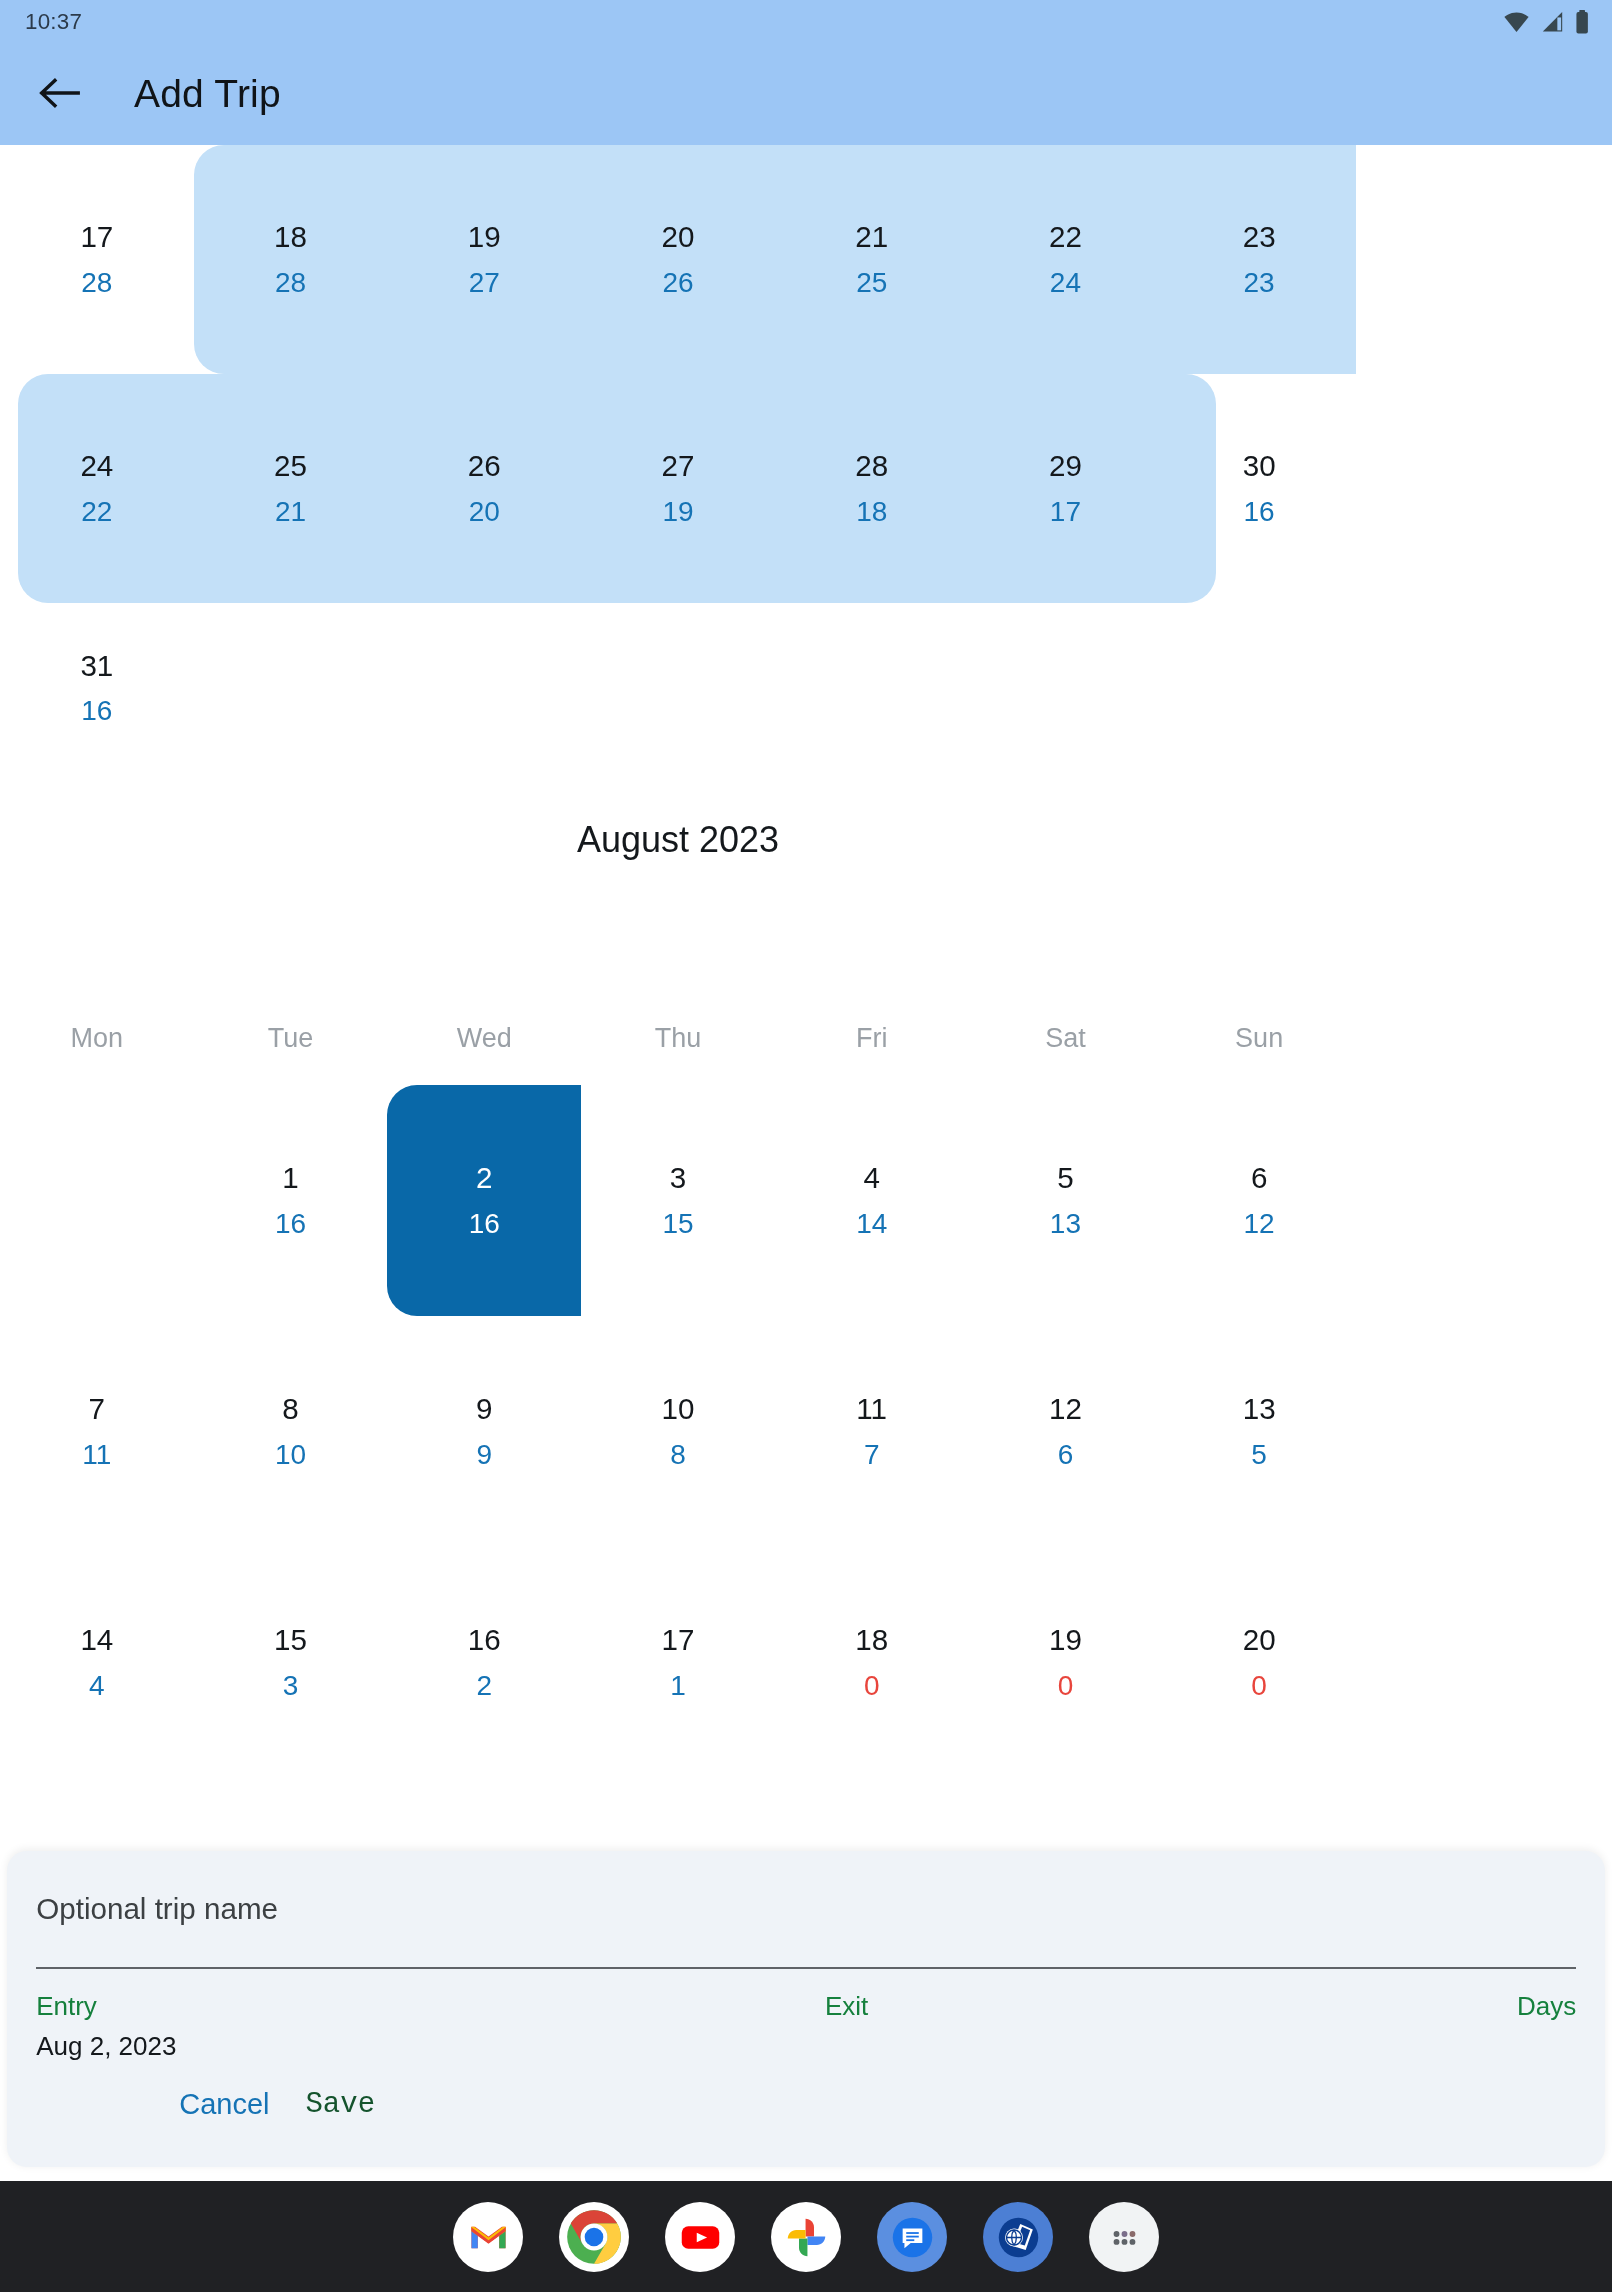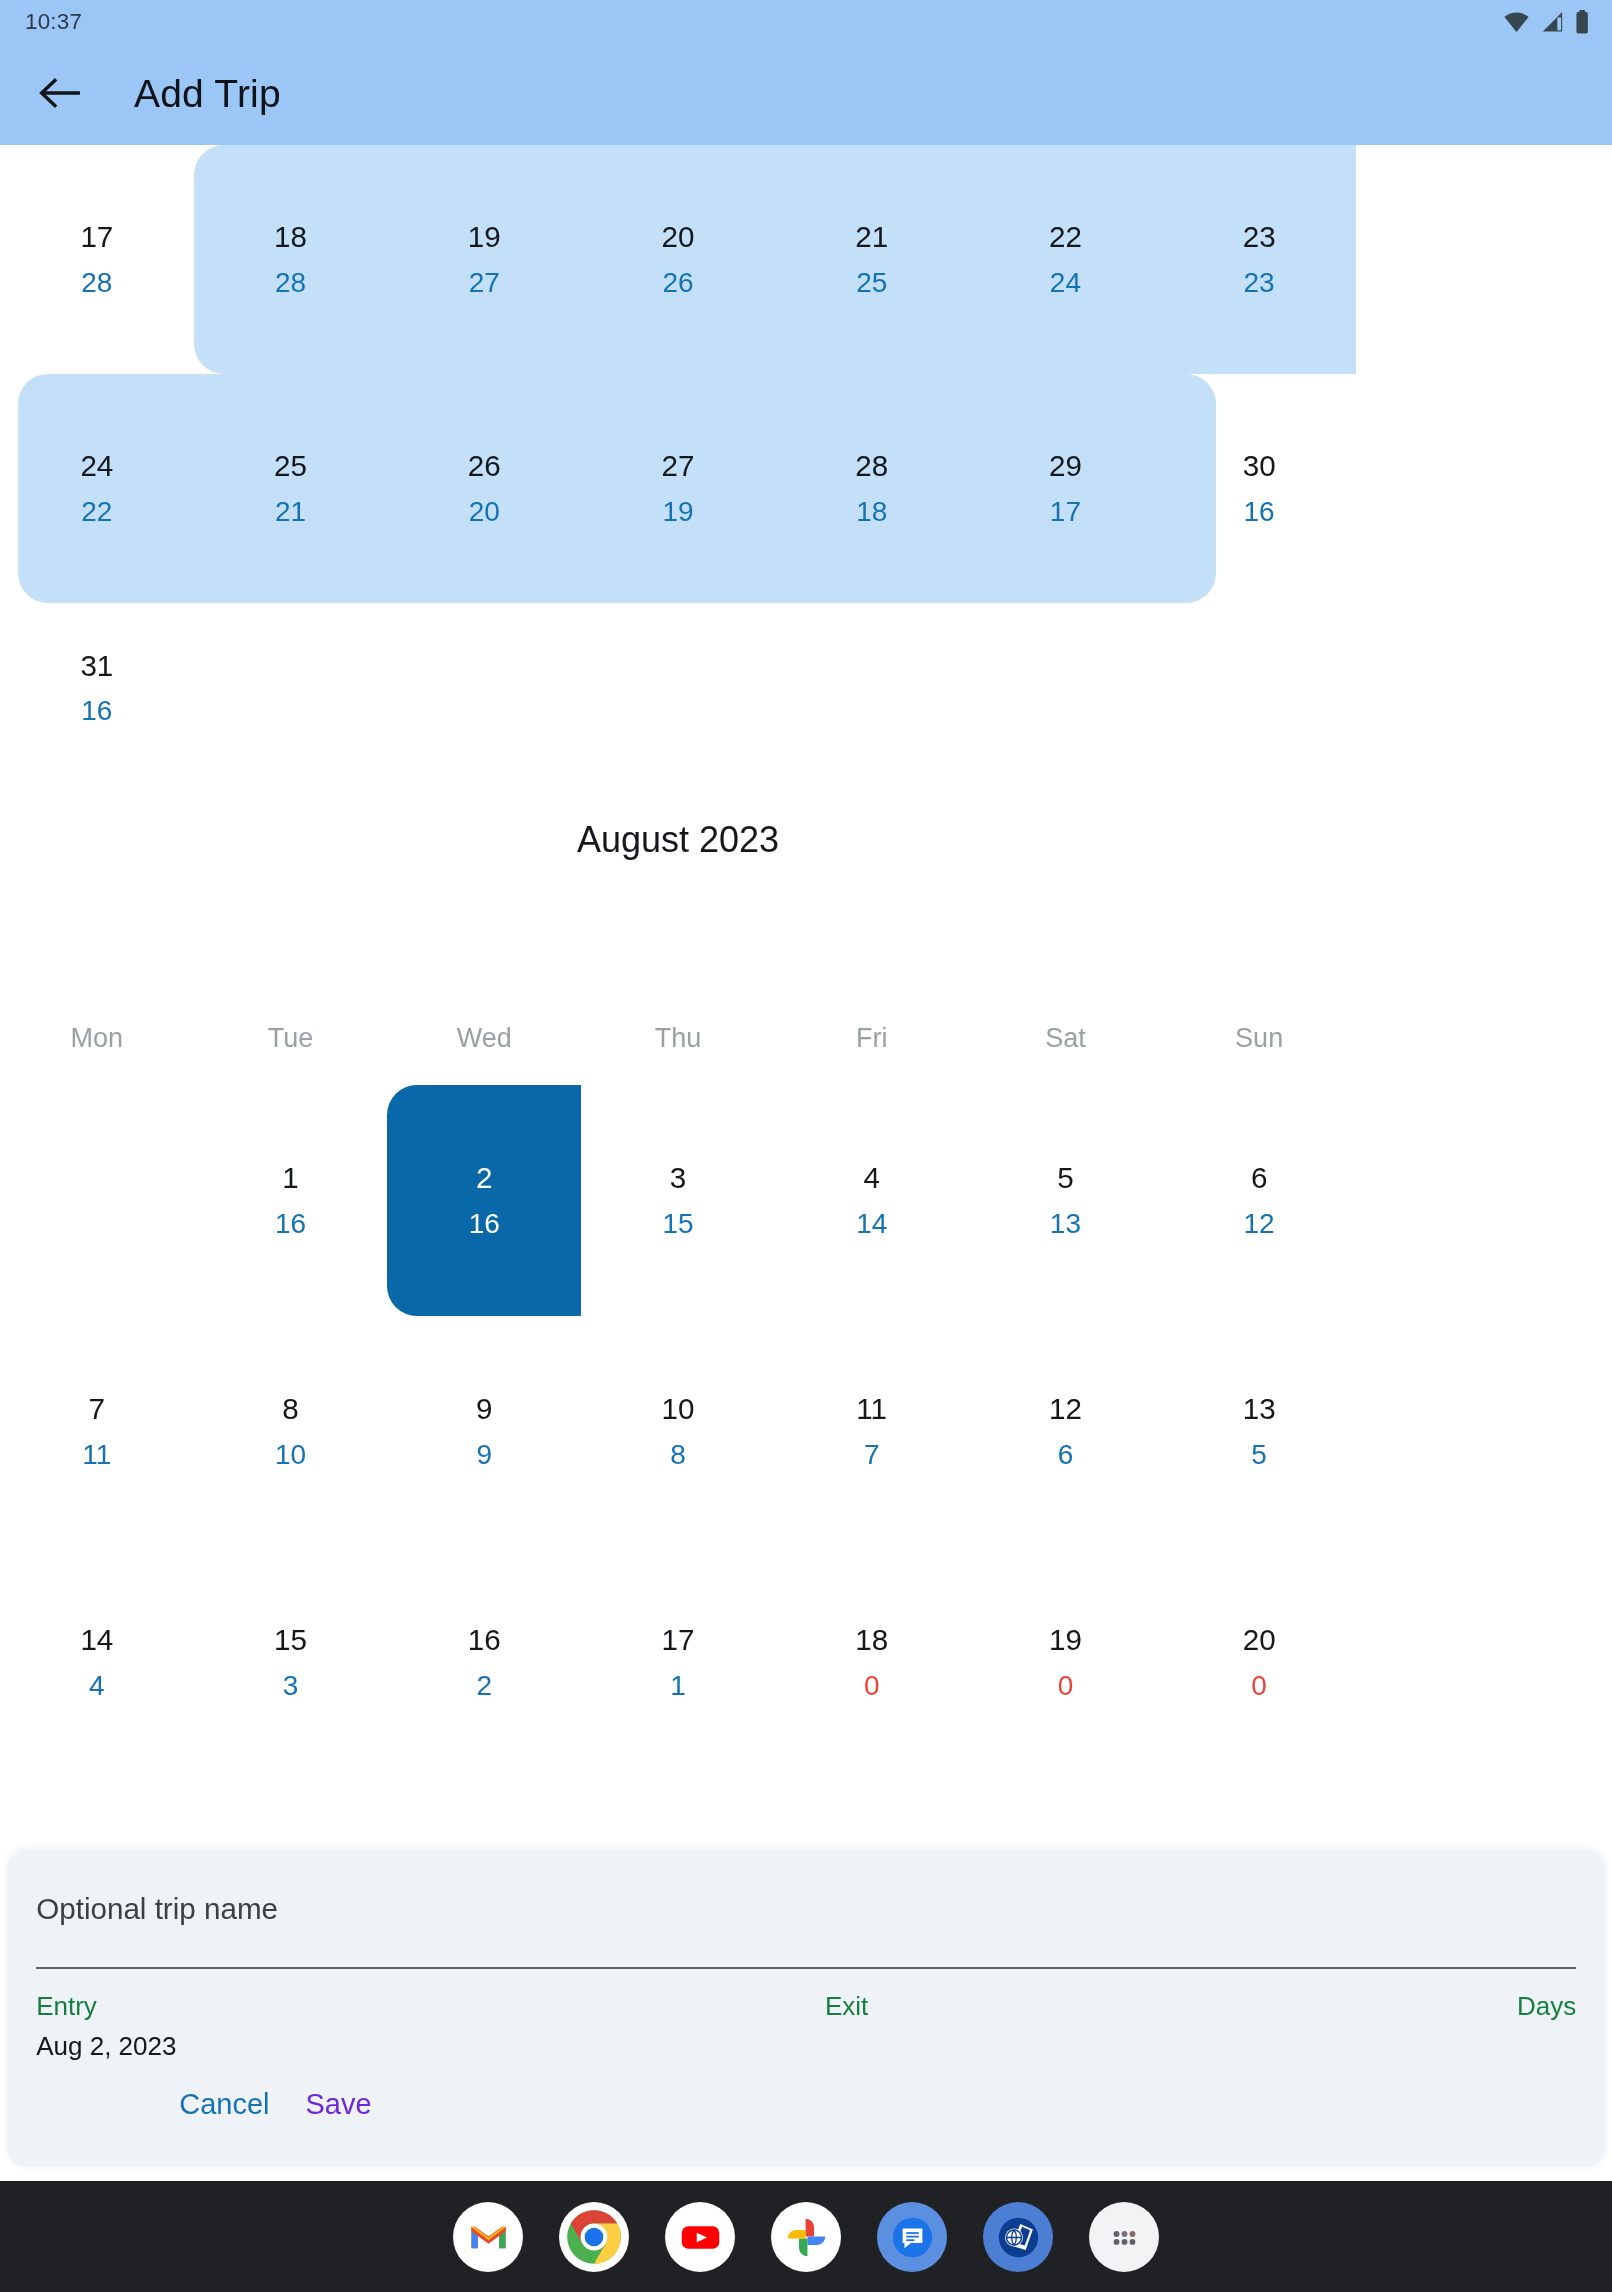--- a/index.html
+++ b/index.html
@@ -208,24 +208,24 @@
     color: #1573B5;
     background: none;
     border: none;
     font-family: "Liberation Sans", sans-serif;
     cursor: pointer;
     padding: 5.4px 18px;
     margin-left: 125px;
   }
   .btn-save {
     font-size: 29px;
-    color: #6d28d9;
+    color: #14532d;
     background: none;
     border: none;
-    font-family: Liberation Sans, sans-serif;
+    font-family: Liberation Mono, monospace;
     cursor: default;
     padding: 5.4px 18px;
     margin-right: 255px;
   }
 
   
   .dock {
     position: absolute;
     left: 0; top: 2181px;
     width: 1612px;

